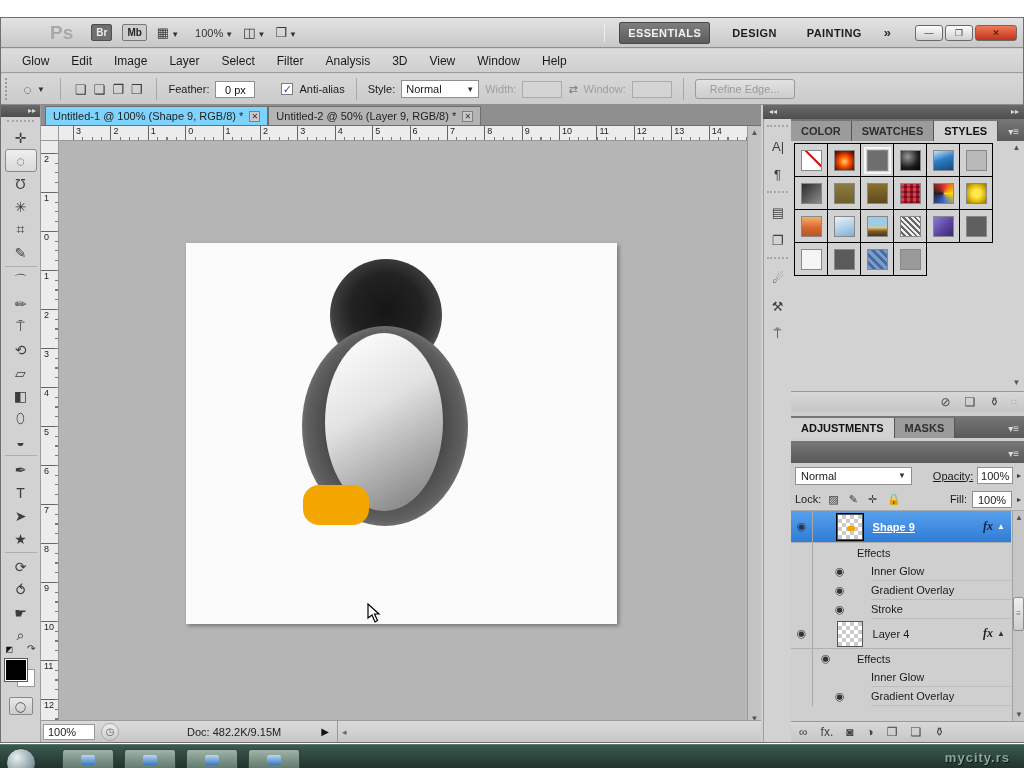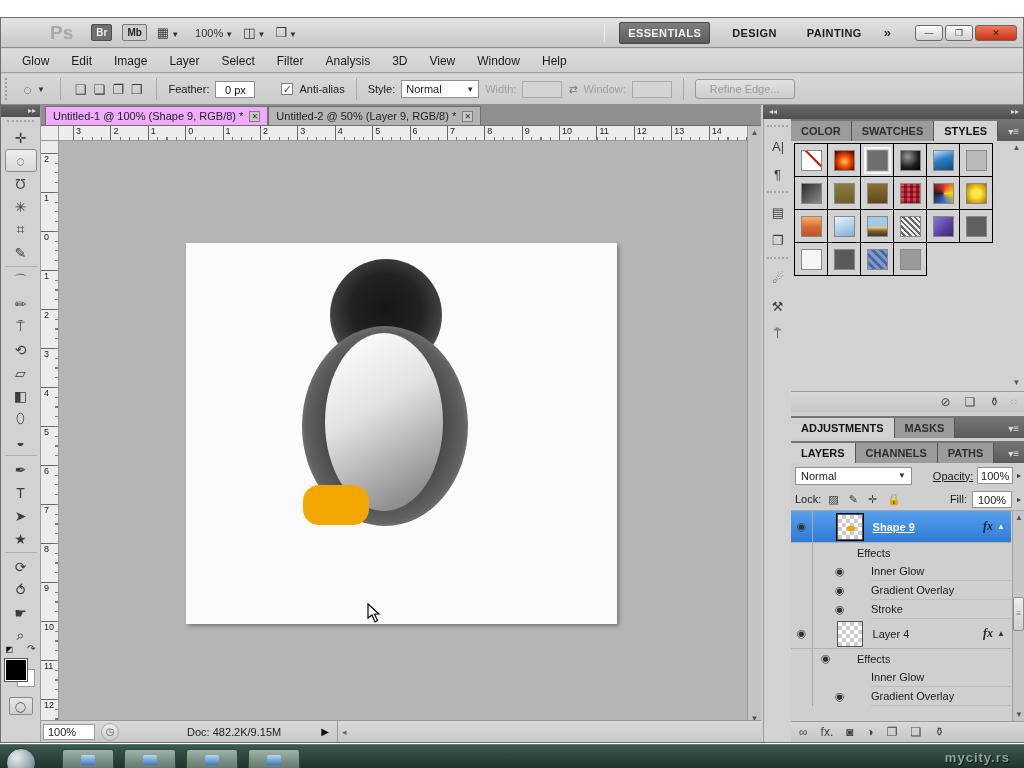--- a/index.html
+++ b/index.html
@@ -84,21 +84,21 @@
   #quickmask-btn { width:24px; height:18px; margin:8px auto 0 auto; border:1px solid #888;
     border-radius:2px; background:linear-gradient(#e8e8e8,#cdcdcd); display:flex;
     align-items:center; justify-content:center; font-size:10px; color:#444; }
 
   
   #docarea { position:absolute; left:40px; top:87px; width:720px; height:637px; background:#b5b5b5; }
   #doctabs { position:absolute; left:0; top:0; width:100%; height:21px; background:#8f8f8f;
     border-bottom:1px solid #6e6e6e; display:flex; align-items:flex-end; padding-left:4px; }
   .doctab { height:19px; display:flex; align-items:center; gap:6px; padding:0 7px;
     font-size:11px; color:#222; background:#b4b4b4; border:1px solid #6e6e6e; border-bottom:none; }
-  .doctab.active { background:#f0abfc; }
+  .doctab.active { background:#7dd3fc; }
   .tabclose { width:11px; height:11px; border:1px solid #7e7e7e; background:#c9c9c9;
     font-size:8px; line-height:9px; text-align:center; color:#333; }
 
   
   #ruler-corner { position:absolute; left:0; top:21px; width:18px; height:15px; background:#ececec;
     border-right:1px solid #999; border-bottom:1px solid #999; }
   #ruler-h { position:absolute; left:18px; top:21px; width:690px; height:15px; background:#ececec;
     border-bottom:1px solid #999; overflow:hidden; display:flex; padding-left:14px;
     background-image:repeating-linear-gradient(90deg,#777 0 1px,transparent 1px 9.35px);
     background-size:100% 4px; background-position:14px 11px; background-repeat:no-repeat; }
@@ -618,26 +618,20 @@
       <div class="ptabs" id="adj-bar">
         <span style="display:flex;align-items:flex-end;height:100%;">
 
         <span class="ptab active">ADJUSTMENTS</span>
             <span class="ptab">MASKS</span>
           </span>
         <span class="pflyout">▾≡</span>
       </div>
 
       <div class="ptabs" style="margin-top:3px;">
-        <span style="display:flex;align-items:flex-end;height:100%;">
-
-        <span class="ptab active">LAYERS</span>
-            <span class="ptab">CHANNELS</span>
-            <span class="ptab">PATHS</span>
-          </span>
         <span class="pflyout">▾≡</span>
       </div>
 
       <div id="layers-ctrl">
         <span id="blend-select">
           <span>Normal</span>
             <span class="caret">▼</span>
         </span>
         <span style="margin-left:17px;text-decoration:underline;">Opacity:</span>
         <span class="val-box">100%</span>

